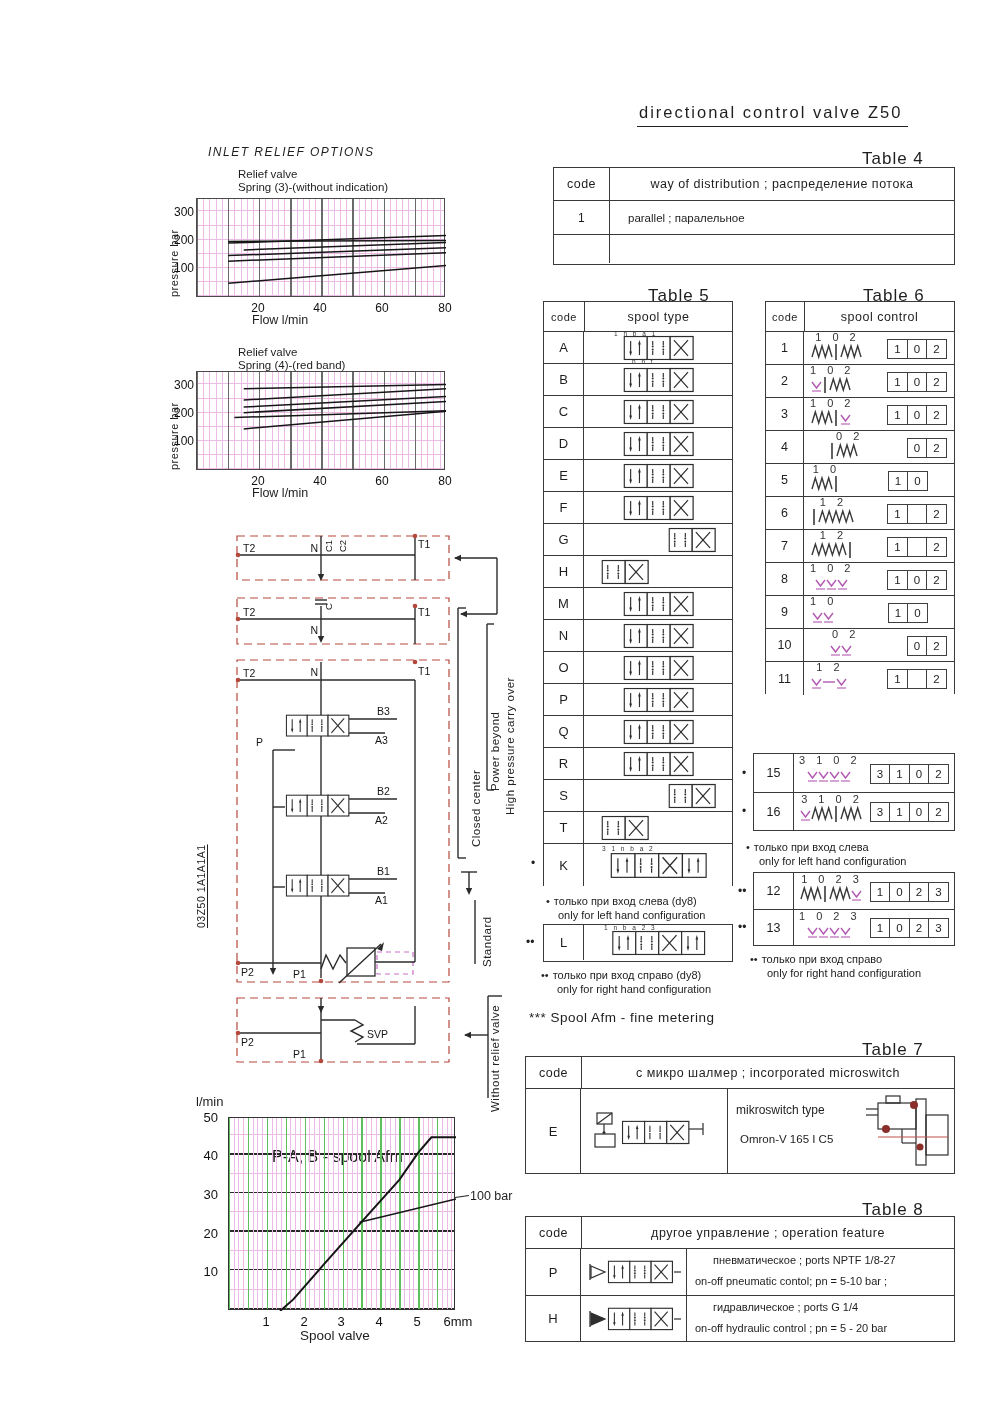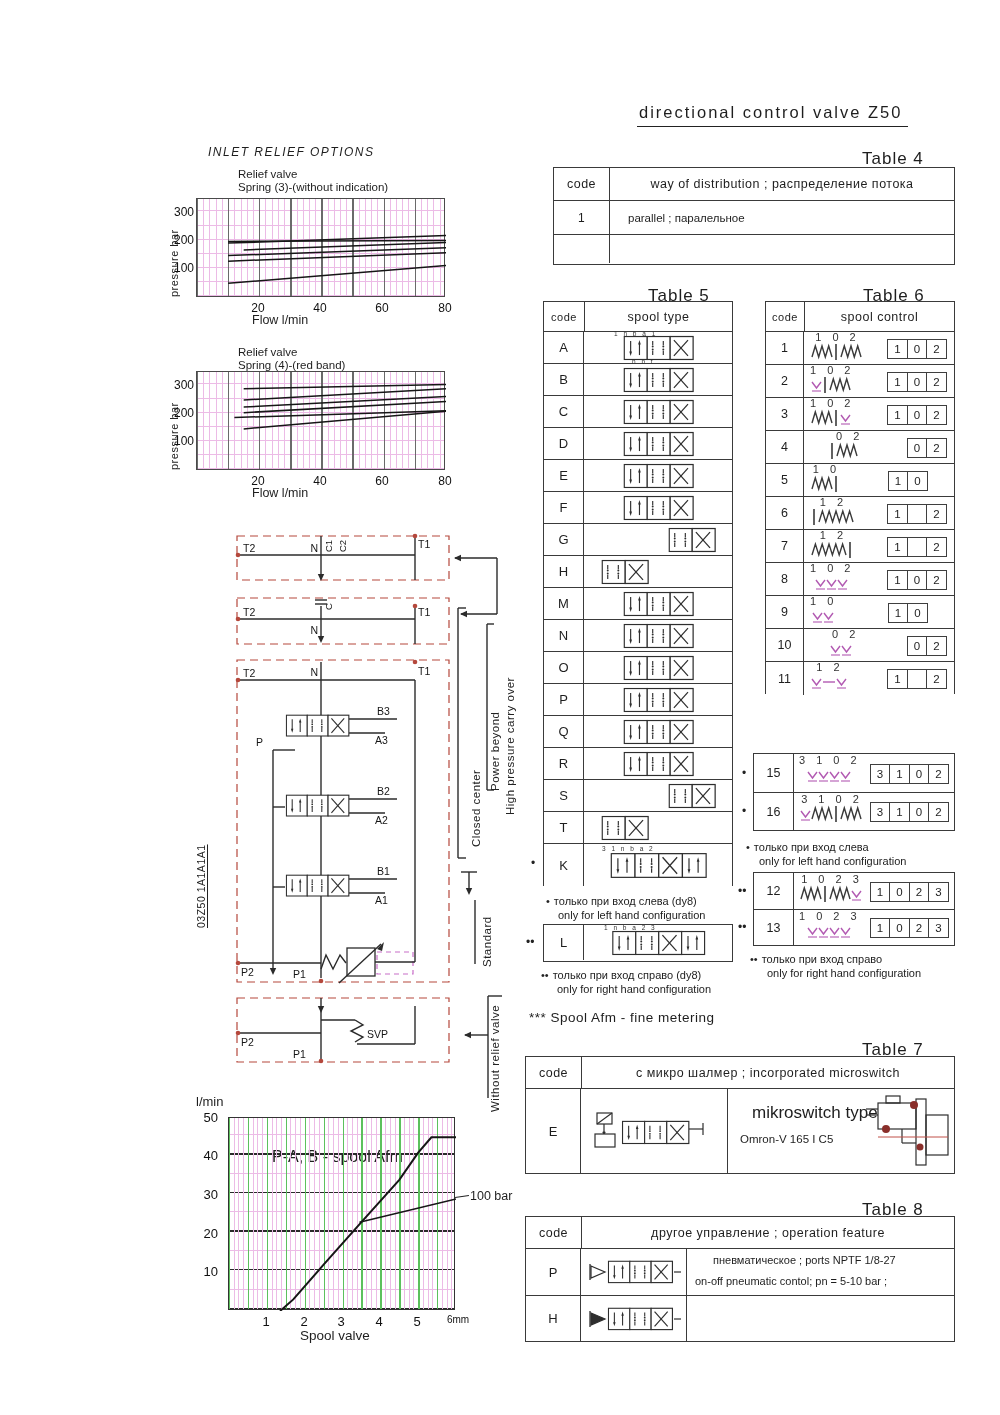--- a/index.html
+++ b/index.html
@@ -763,21 +763,21 @@
   <div class="tick r" style="left:192px;top:1110px;width:26px;font-size:13px">50</div>
   <div class="tick r" style="left:192px;top:1148px;width:26px;font-size:13px">40</div>
   <div class="tick r" style="left:192px;top:1187px;width:26px;font-size:13px">30</div>
   <div class="tick r" style="left:192px;top:1226px;width:26px;font-size:13px">20</div>
   <div class="tick r" style="left:192px;top:1264px;width:26px;font-size:13px">10</div>
   <div class="tick c" style="left:251px;top:1314px;width:30px;font-size:13px">1</div>
   <div class="tick c" style="left:289px;top:1314px;width:30px;font-size:13px">2</div>
   <div class="tick c" style="left:326px;top:1314px;width:30px;font-size:13px">3</div>
   <div class="tick c" style="left:364px;top:1314px;width:30px;font-size:13px">4</div>
   <div class="tick c" style="left:402px;top:1314px;width:30px;font-size:13px">5</div>
-  <div class="tick c" style="left:437px;top:1314px;width:42px;font-size:10px">6mm</div>
+  <div class="tick c" style="left:437px;top:1314px;width:42px;font-size:13px">6mm</div>
   <div class="t" style="left:300px;top:1328px;font-size:13.5px">Spool valve</div>
   <div class="abs" style="left:455px;top:1196px;width:14px;border-top:1.4px solid #222;transform:rotate(-8deg)"></div>
   <div class="t" style="left:470px;top:1189px;font-size:12.5px">100 bar</div>
 
   <div class="cap" style="left:862px;top:1040px">Table 7</div>
   <div class="box" style="left:525px;top:1056px;width:430px;height:118px">
     <div class="hdr" style="height:32px">
       <div class="hc bdr" style="width:55px">code</div>
       <div class="hc" style="flex:1">с микро шалмер ;  incorporated microswitch</div>
     </div>
@@ -788,21 +788,21 @@
         <line x1="8" y1="15" x2="23" y2="4" stroke="#2e2e2e" stroke-width="1.1"></line>
         <line x1="15" y1="15" x2="15" y2="22" stroke="#2e2e2e" stroke-width="1.2"></line>
         <circle cx="15" cy="23.5" r="1.5" fill="#2e2e2e"></circle>
         <rect x="6" y="25" width="20" height="13" fill="none" stroke="#2e2e2e" stroke-width="1.2"></rect>
         <use href="#sp3" transform="translate(32,9) scale(0.85)"></use>
         <line x1="100" y1="20" x2="114" y2="20" stroke="#2e2e2e" stroke-width="1.2"></line>
         <line x1="114" y1="14" x2="114" y2="26" stroke="#2e2e2e" stroke-width="1.2"></line>
       </svg>
     </div>
     <div style="position:absolute;left:202px;top:32px;right:0;bottom:0">
-      <div class="t" style="left:24px;top:14px;font-size:17px">mikroswitch type</div>
+      <div class="t" style="left:8px;top:14px;font-size:12px">mikroswitch type</div>
       <div class="t" style="left:12px;top:44px;font-size:11.5px">Omron-V 165 I C5</div>
       <svg width="96" height="82" style="position:absolute;right:2px;top:2px">
         <g fill="none" stroke="#2e2e2e" stroke-width="1.2">
           <rect x="22" y="12" width="38" height="26"></rect>
           <line x1="10" y1="18" x2="22" y2="18"></line>
           <line x1="10" y1="24" x2="22" y2="24"></line>
           <rect x="30" y="5" width="14" height="7"></rect>
           <rect x="60" y="8" width="10" height="66"></rect>
           <rect x="70" y="24" width="22" height="40"></rect>
           <line x1="46" y1="38" x2="46" y2="52"></line>
@@ -840,16 +840,20 @@
     <div style="position:absolute;left:0;top:79px;width:100%;height:45px">
       <div style="position:absolute;left:0;top:0;bottom:0;width:55px;border-right:1.6px solid #3a3a3a;display:flex;align-items:center;justify-content:center;font-size:13px;box-sizing:border-box">H</div>
       <div style="position:absolute;left:55px;top:0;bottom:0;width:106px;border-right:1.6px solid #3a3a3a;display:flex;align-items:center;justify-content:center;box-sizing:border-box">
         <svg width="98" height="36">
           <line x1="5" y1="10" x2="5" y2="26" stroke="#2e2e2e" stroke-width="1.3"></line>
           <path d="M6 12 L20 18 L6 24 Z" fill="#2e2e2e" stroke="#2e2e2e" stroke-width="1.2"></path>
           <use href="#sp3" transform="translate(22,4) scale(0.82)"></use>
           <line x1="89" y1="18" x2="96" y2="18" stroke="#2e2e2e" stroke-width="1.2"></line>
         </svg>
       </div>
+      <div style="position:absolute;left:161px;top:0;right:0;bottom:0">
+        <div class="t" style="left:26px;top:5px;font-size:11px">гидравлическое ;   ports G 1/4</div>
+        <div class="t" style="left:8px;top:26px;font-size:11px">on-off hydraulic control ; pn = 5 - 20 bar</div>
+      </div>
     </div>
   </div>
 
 </div>
 
 </body></html>

